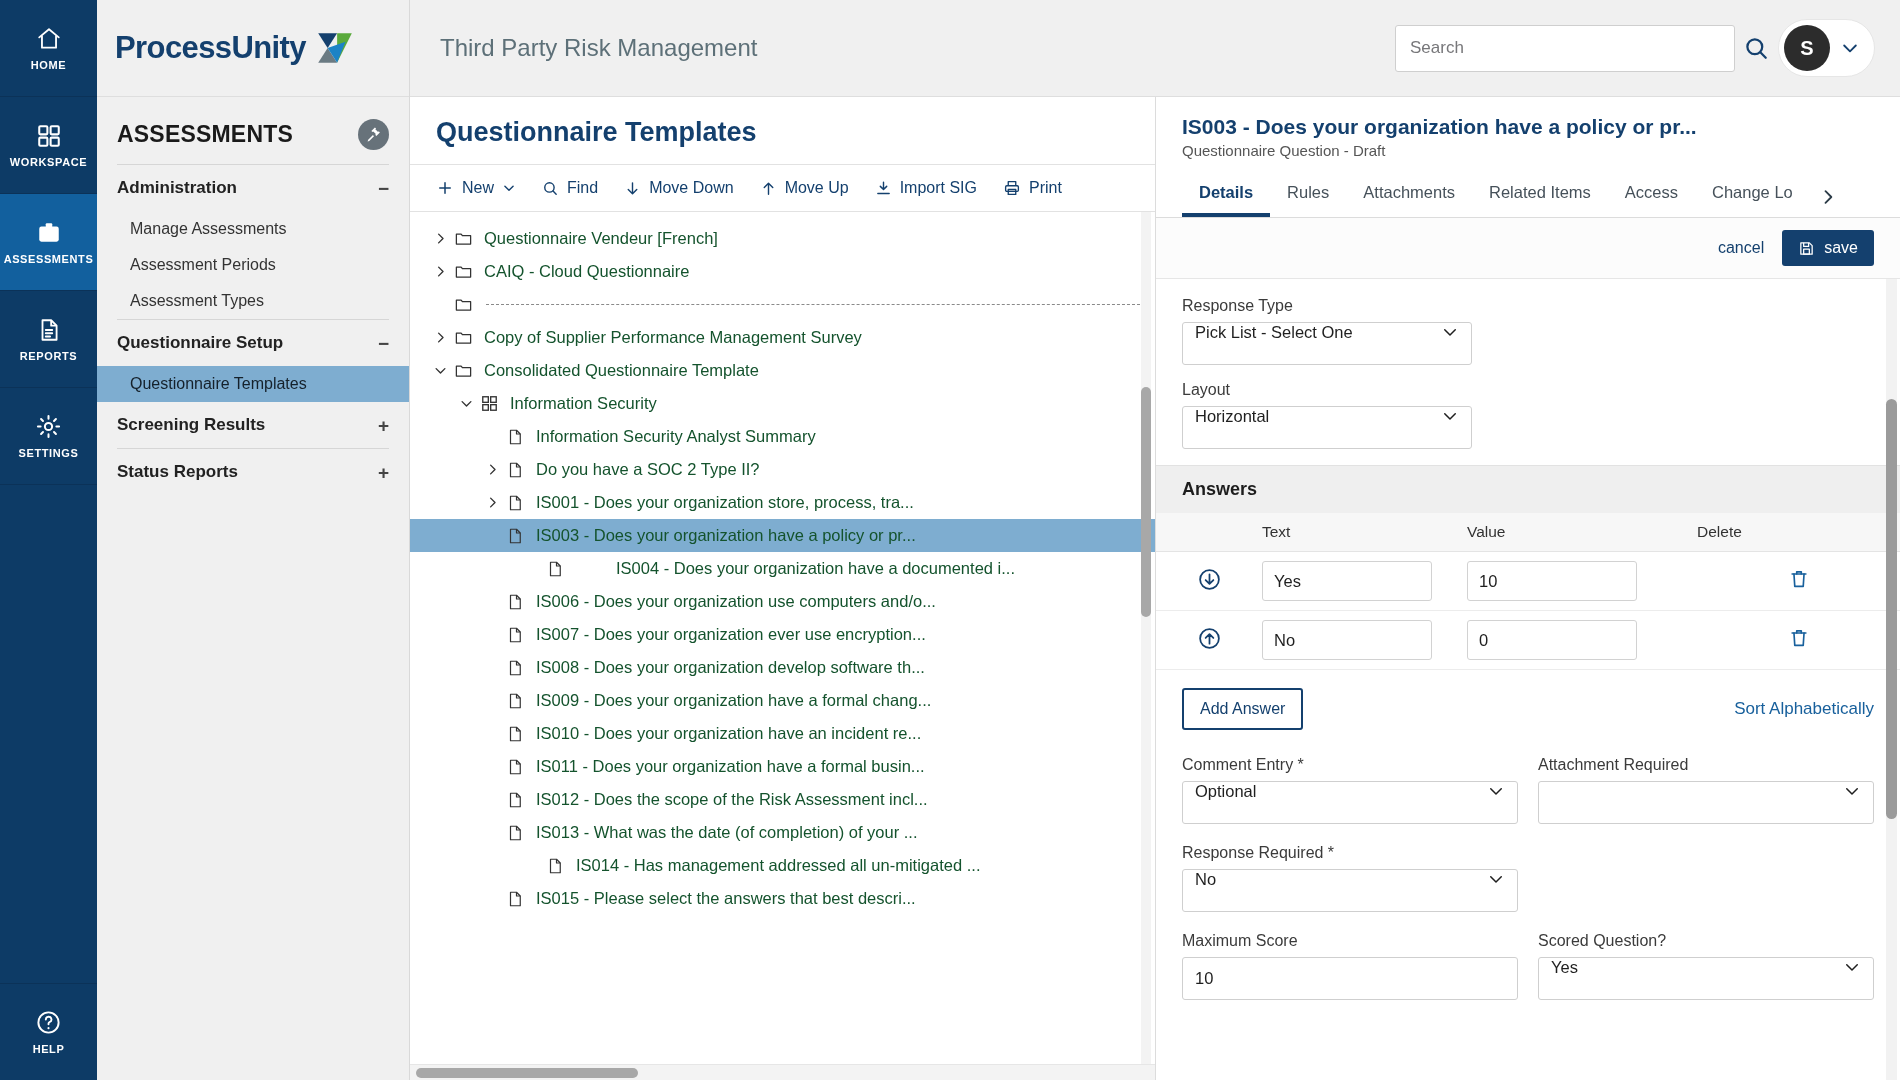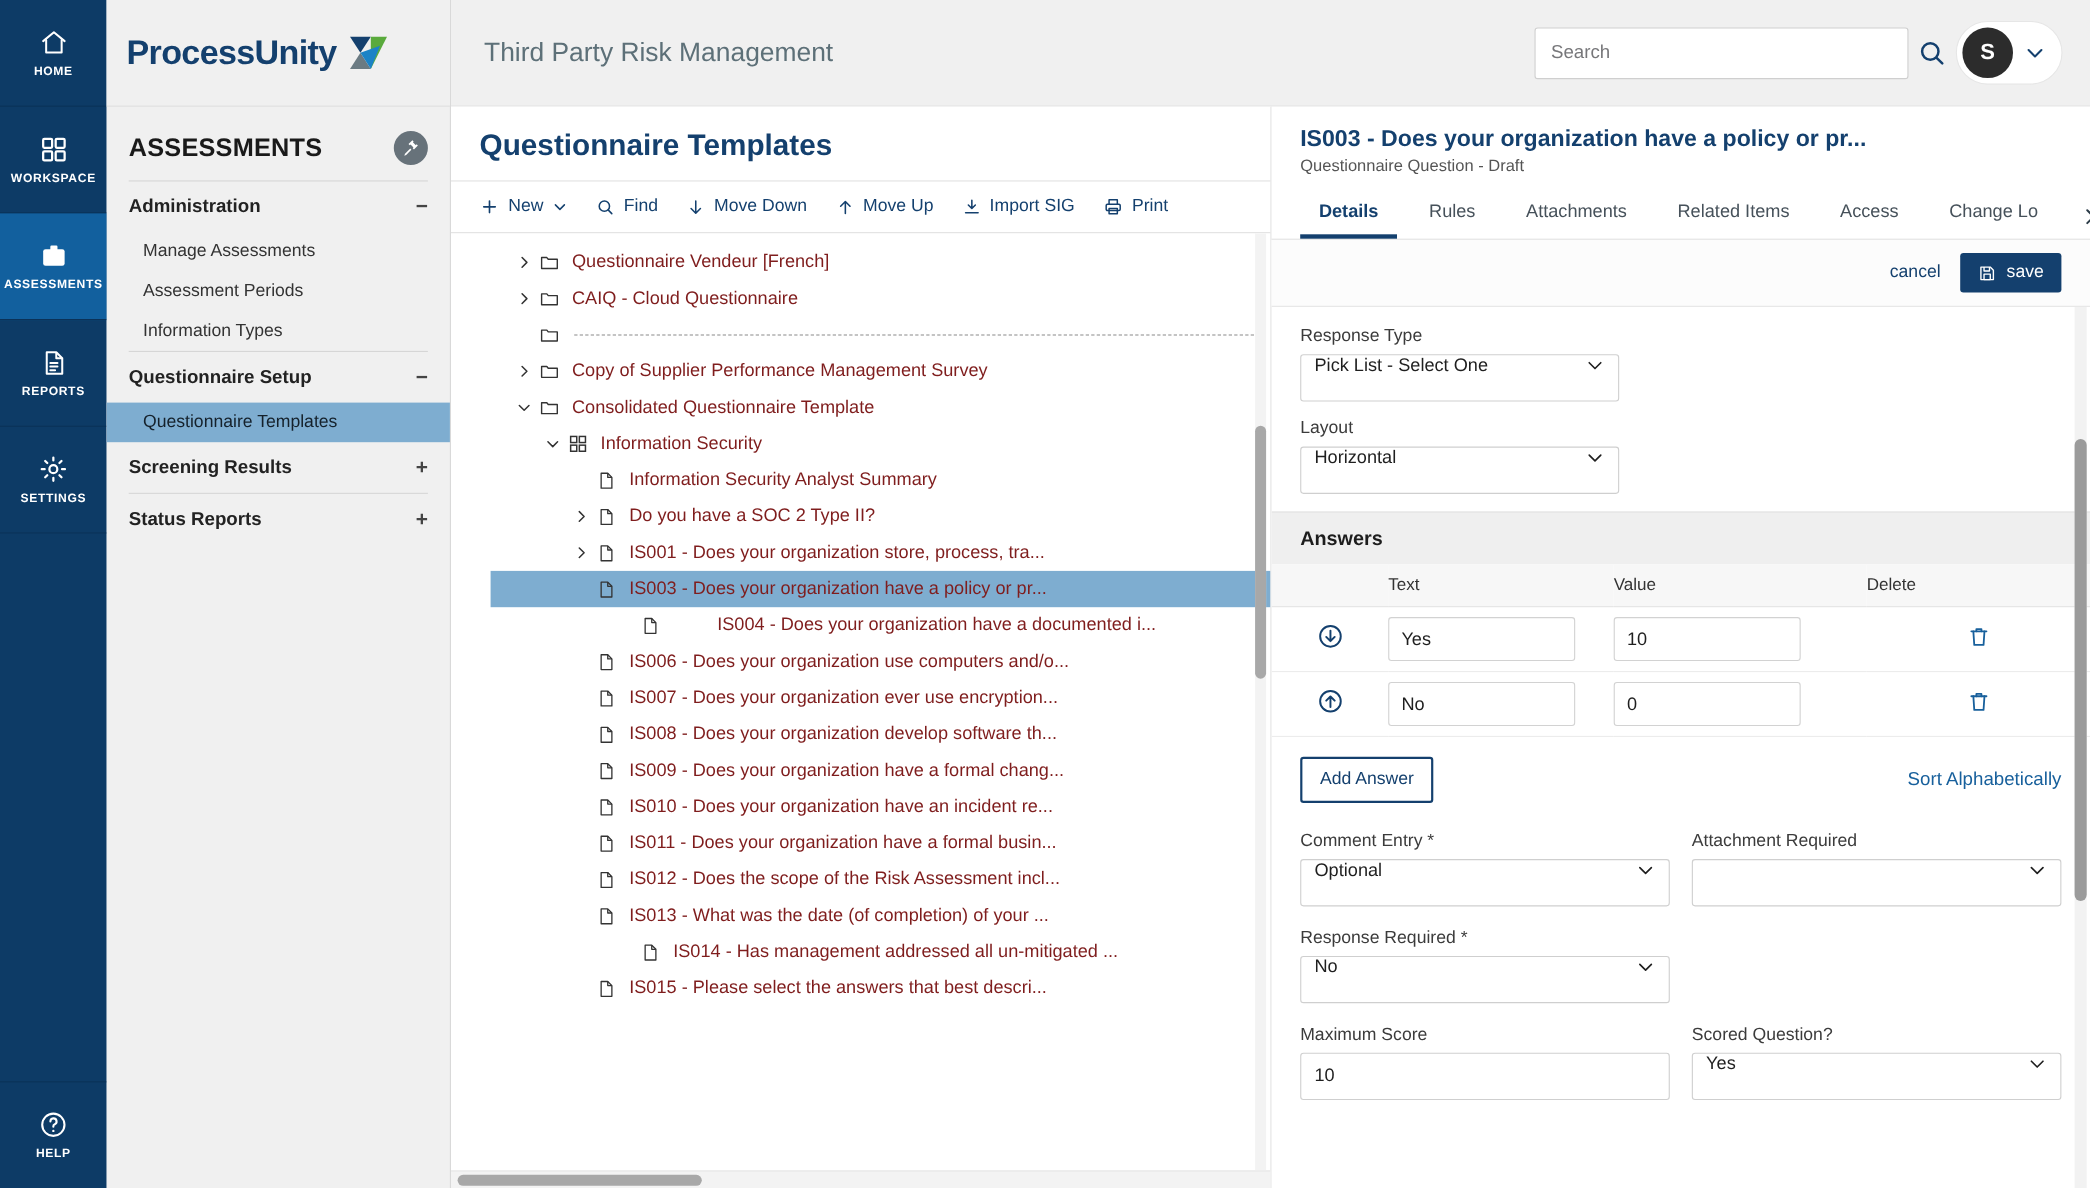--- a/index.html
+++ b/index.html
@@ -134,23 +134,22 @@
     display: flex; align-items: center; gap: 8px;
     font-size: 16px; color: #14406e; cursor: pointer; white-space: nowrap;
   }
   .tree-scroll {
     flex: 1 1 auto; overflow: hidden; position: relative;
     padding-top: 10px;
   }
   .tree-row {
     display: flex; align-items: center;
     height: 33px; padding-left: 16px;
-    font-size: 16.5px; color: #7f1d1d; cursor: pointer;
+    font-size: 16.5px; color: #14532d; cursor: pointer;
     white-space: nowrap;
-    margin-left: 36px;
   }
   .tree-row.sel { background: #7eadd0; }
   .tw { width: 28px; flex: 0 0 28px; display: flex; align-items: center; justify-content: center; }
   .ticon { width: 26px; flex: 0 0 26px; display: flex; align-items: center; }
   .tlabel { padding-left: 4px; }
   .dashed-line {
     flex: 1 1 auto; height: 0; border-top: 1.5px dashed #8a8a8a; margin-left: 6px; margin-right: 10px;
   }
   
   .v-scroll {
@@ -168,21 +167,21 @@
     position: absolute; top: 3px; left: 6px; height: 10px; width: 222px;
     border-radius: 6px; background: #a8a8a8;
   }
 
   
   .detail-pane { flex: 1 1 auto; display: flex; flex-direction: column; min-width: 0; position: relative; background:#fff;}
   .detail-head { padding: 18px 26px 12px 26px; }
   .detail-title { font-size: 21px; font-weight: 700; color: #14406e; }
   .detail-sub { font-size: 15px; color: #555; margin-top: 3px; }
   .tabs {
-    display: flex; align-items: flex-end; gap: 12px;
+    display: flex; align-items: flex-end; gap: 0;
     border-bottom: 1px solid #dcdcdc; padding: 0 14px 0 26px;
   }
   .tab {
     padding: 12px 17px 11px 17px; font-size: 16.5px; color: #46515a;
     cursor: pointer; white-space: nowrap;
     border-bottom: 4px solid transparent;
   }
   .tab.active { color: #14406e; font-weight: 700; border-bottom-color: #14406e; }
   .tab-more { margin-left: 2px; padding: 10px 6px; cursor: pointer; }
   .action-bar {
@@ -348,21 +347,21 @@
       </span>
     </div>
     <div class="sb-sep"></div>
 
     <div class="sb-group">
       <span>Administration</span>
       <span class="pm">−</span>
     </div>
     <div class="sb-link">Manage Assessments</div>
     <div class="sb-link">Assessment Periods</div>
-    <div class="sb-link">Information Types</div>
+    <div class="sb-link">Assessment Types</div>
     <div class="sb-sep"></div>
 
     <div class="sb-group">
       <span>Questionnaire Setup</span>
       <span class="pm">−</span>
     </div>
     <div class="sb-link sel">Questionnaire Templates</div>
 
     <div class="sb-group">
       <span>Screening Results</span>

